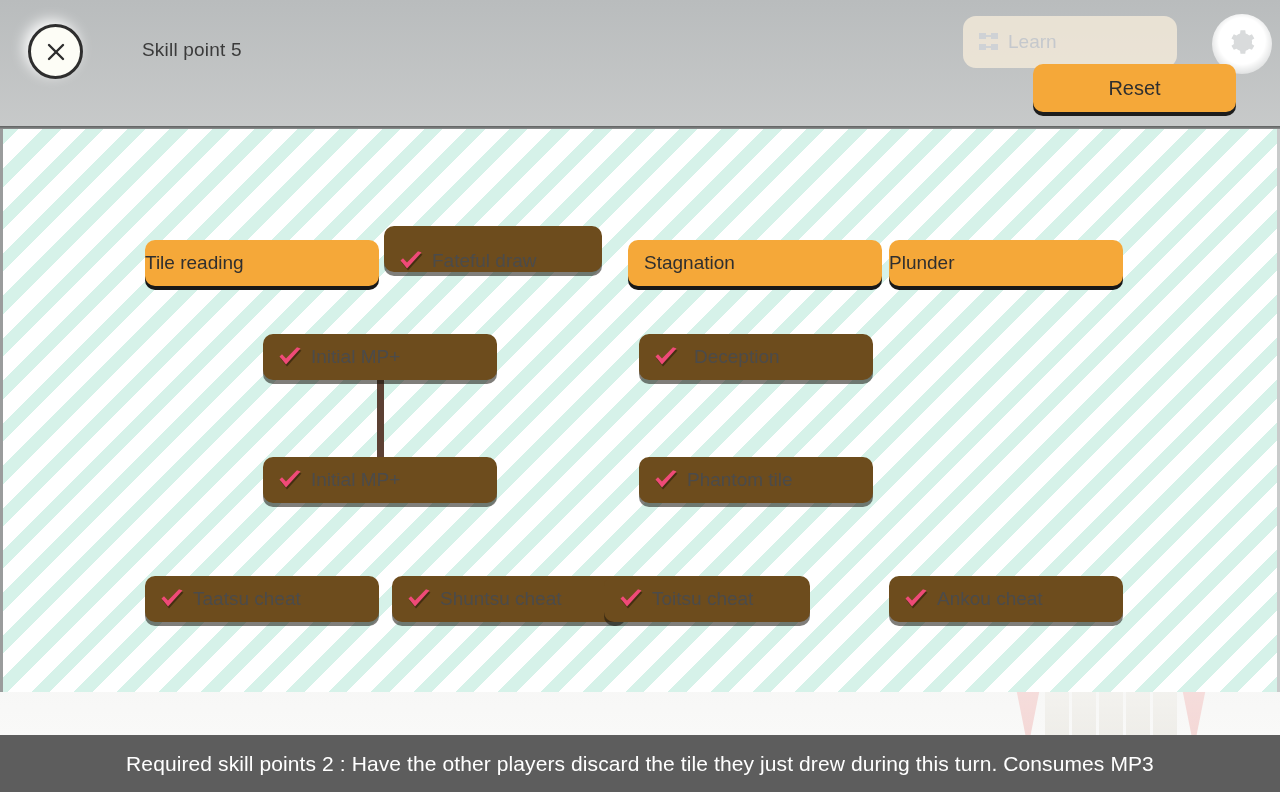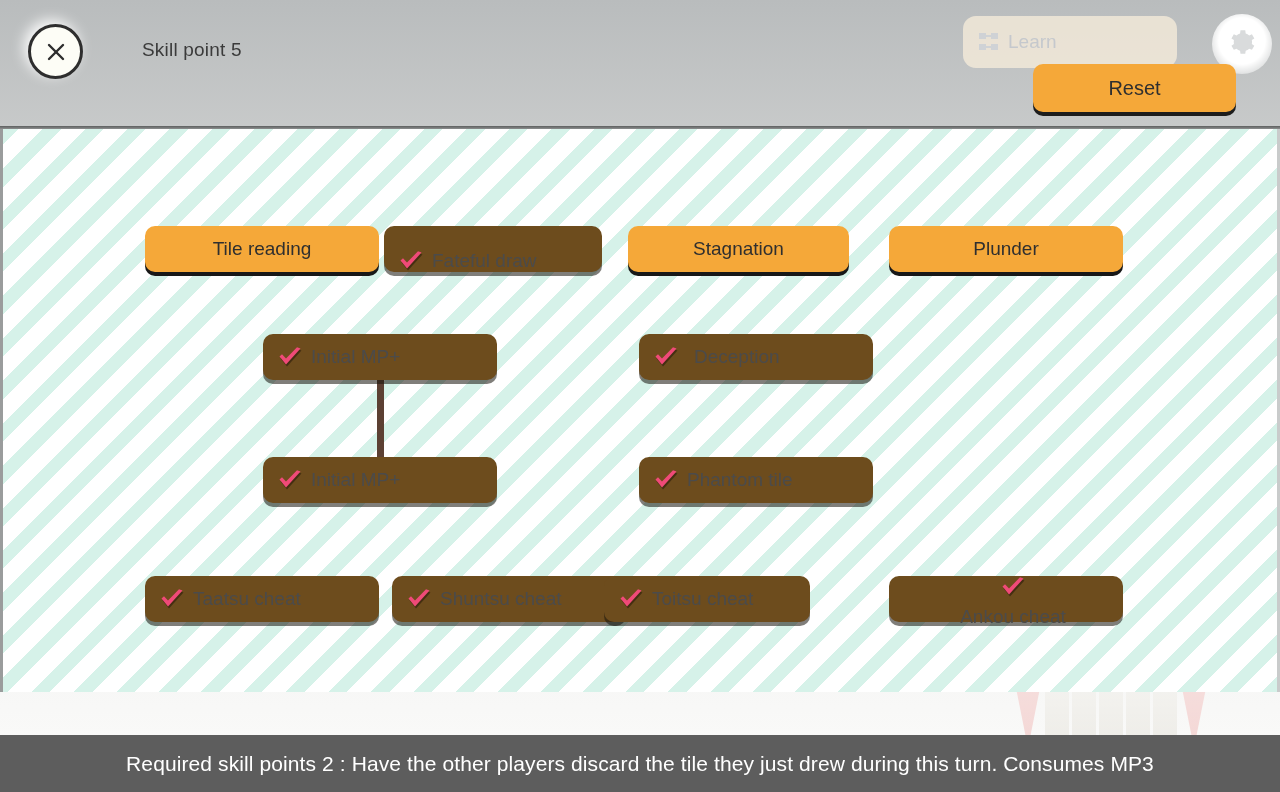--- a/index.html
+++ b/index.html
@@ -105,21 +105,22 @@
   .node.learned {
     background:#6d4c1d;
     box-shadow:0 4px 0 rgba(24,20,12,0.55);
     justify-content:flex-start;
     padding-left:14px;
     gap:8px;
   }
   .node.available {
     background:#f5a839;
     box-shadow:0 4px 0 #181818;
-    justify-content:center;
+    justify-content:flex-start;
+    margin-top:14px;
   }
   .node .label { font-size:19px; white-space:nowrap; }
   .node.learned .label { color:#4b4b4b; }
   .node.available .label { color:#2f2f2f; }
 
   .check {
     width:26px; height:22px; flex:0 0 auto; position:relative;
     filter:drop-shadow(1px 2px 0 rgba(20,12,4,0.45));
   }
 
@@ -209,21 +210,21 @@
   <div class="connector" style="left: 377px; top: 249px; height: 84px; background: rgb(92, 64, 51);"></div>
       <div class="node available" style="left: 145px; top: 97px; width: 234px;">
         <span class="label">Tile reading</span>
       </div>
       <div class="node learned" style="left: 384px; top: 97px; width: 218px; align-items: flex-end;">
         <span class="check"><svg width="26" height="22" viewBox="0 0 26 22">
             <path d="M2.5 10.5 L9 18.5 L23.5 2.5 L20 1.2 L9 12.5 L5 8.2 Z" fill="#ef4a78"></path>
           </svg></span>
         <span class="label">Fateful draw</span>
       </div>
-      <div class="node available" style="left: 628px; top: 97px; width: 221px;">
+      <div class="node available" style="left: 628px; top: 97px; width: 254px; padding-left: 16px;">
         <span class="label">Stagnation</span>
       </div>
       <div class="node available" style="left: 889px; top: 97px; width: 234px;">
         <span class="label">Plunder</span>
       </div>
       <div class="node learned" style="left: 263px; top: 205px; width: 234px;">
         <span class="check"><svg width="26" height="22" viewBox="0 0 26 22">
             <path d="M2.5 10.5 L9 18.5 L23.5 2.5 L20 1.2 L9 12.5 L5 8.2 Z" fill="#ef4a78"></path>
           </svg></span>
         <span class="label">Initial MP+</span>
@@ -257,21 +258,21 @@
             <path d="M2.5 10.5 L9 18.5 L23.5 2.5 L20 1.2 L9 12.5 L5 8.2 Z" fill="#ef4a78"></path>
           </svg></span>
         <span class="label">Shuntsu cheat</span>
       </div>
       <div class="node learned" style="left: 604px; top: 447px; width: 206px;">
         <span class="check"><svg width="26" height="22" viewBox="0 0 26 22">
             <path d="M2.5 10.5 L9 18.5 L23.5 2.5 L20 1.2 L9 12.5 L5 8.2 Z" fill="#ef4a78"></path>
           </svg></span>
         <span class="label">Toitsu cheat</span>
       </div>
-      <div class="node learned" style="left: 889px; top: 447px; width: 234px; flex-direction: column;">
+      <div class="node learned" style="left: 889px; top: 447px; width: 234px;">
         <span class="check"><svg width="26" height="22" viewBox="0 0 26 22">
             <path d="M2.5 10.5 L9 18.5 L23.5 2.5 L20 1.2 L9 12.5 L5 8.2 Z" fill="#ef4a78"></path>
           </svg></span>
         <span class="label">Ankou cheat</span>
       </div>
     </div>
 
   <div class="tiles-bg">
     <i class="pink"></i>
       <i></i>

